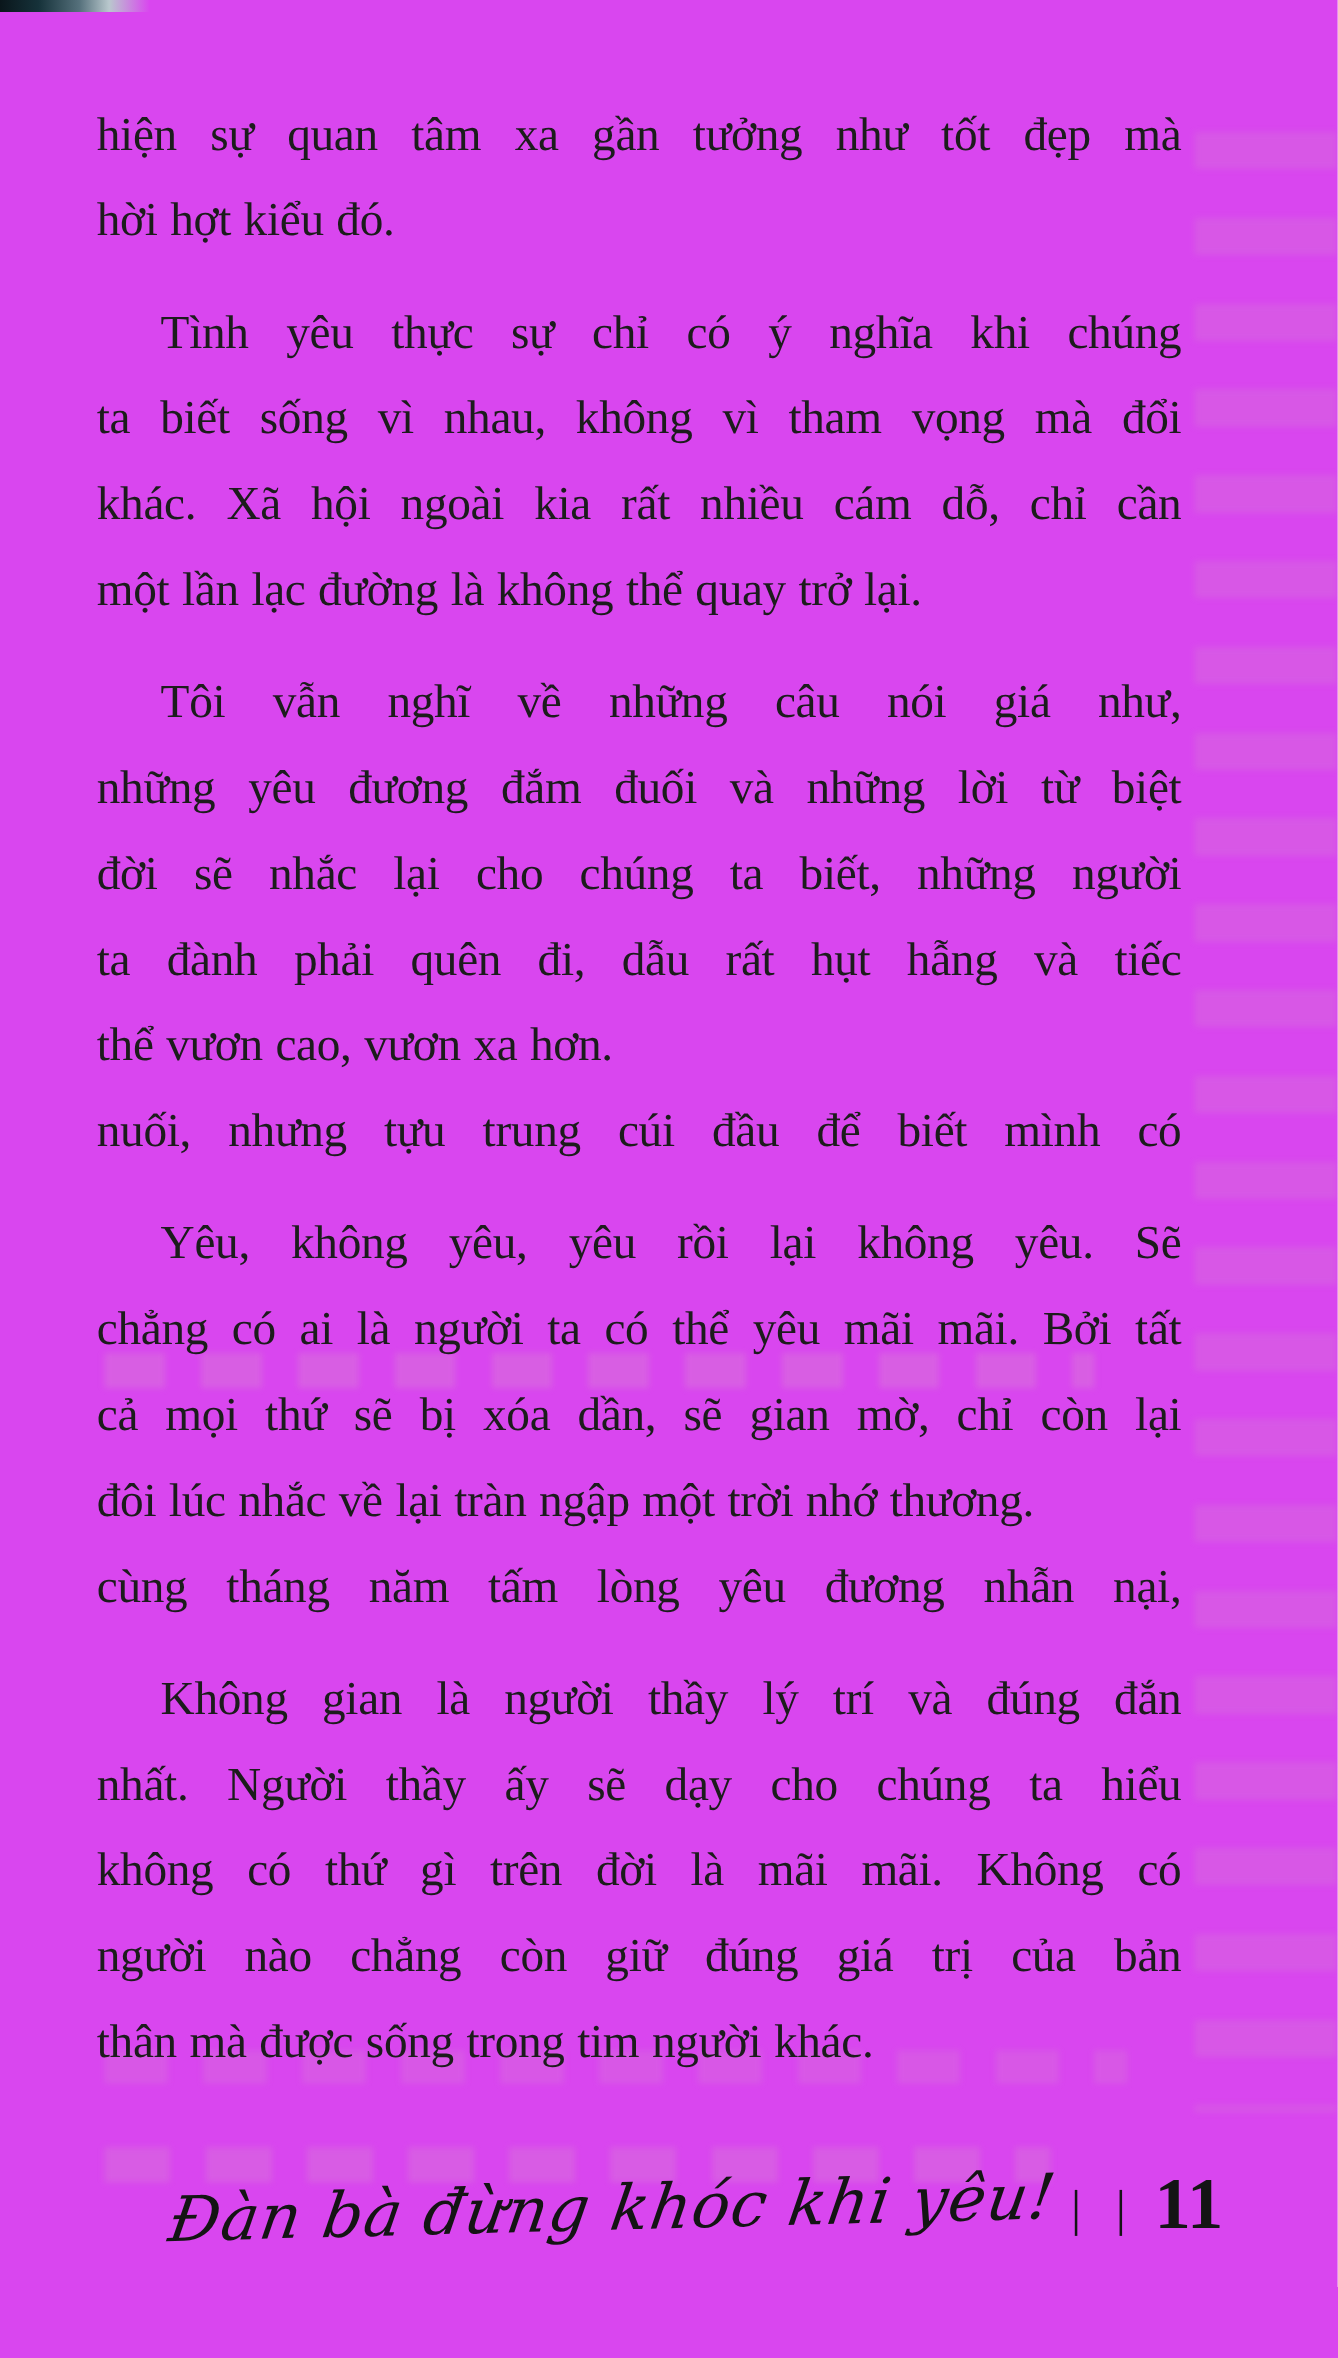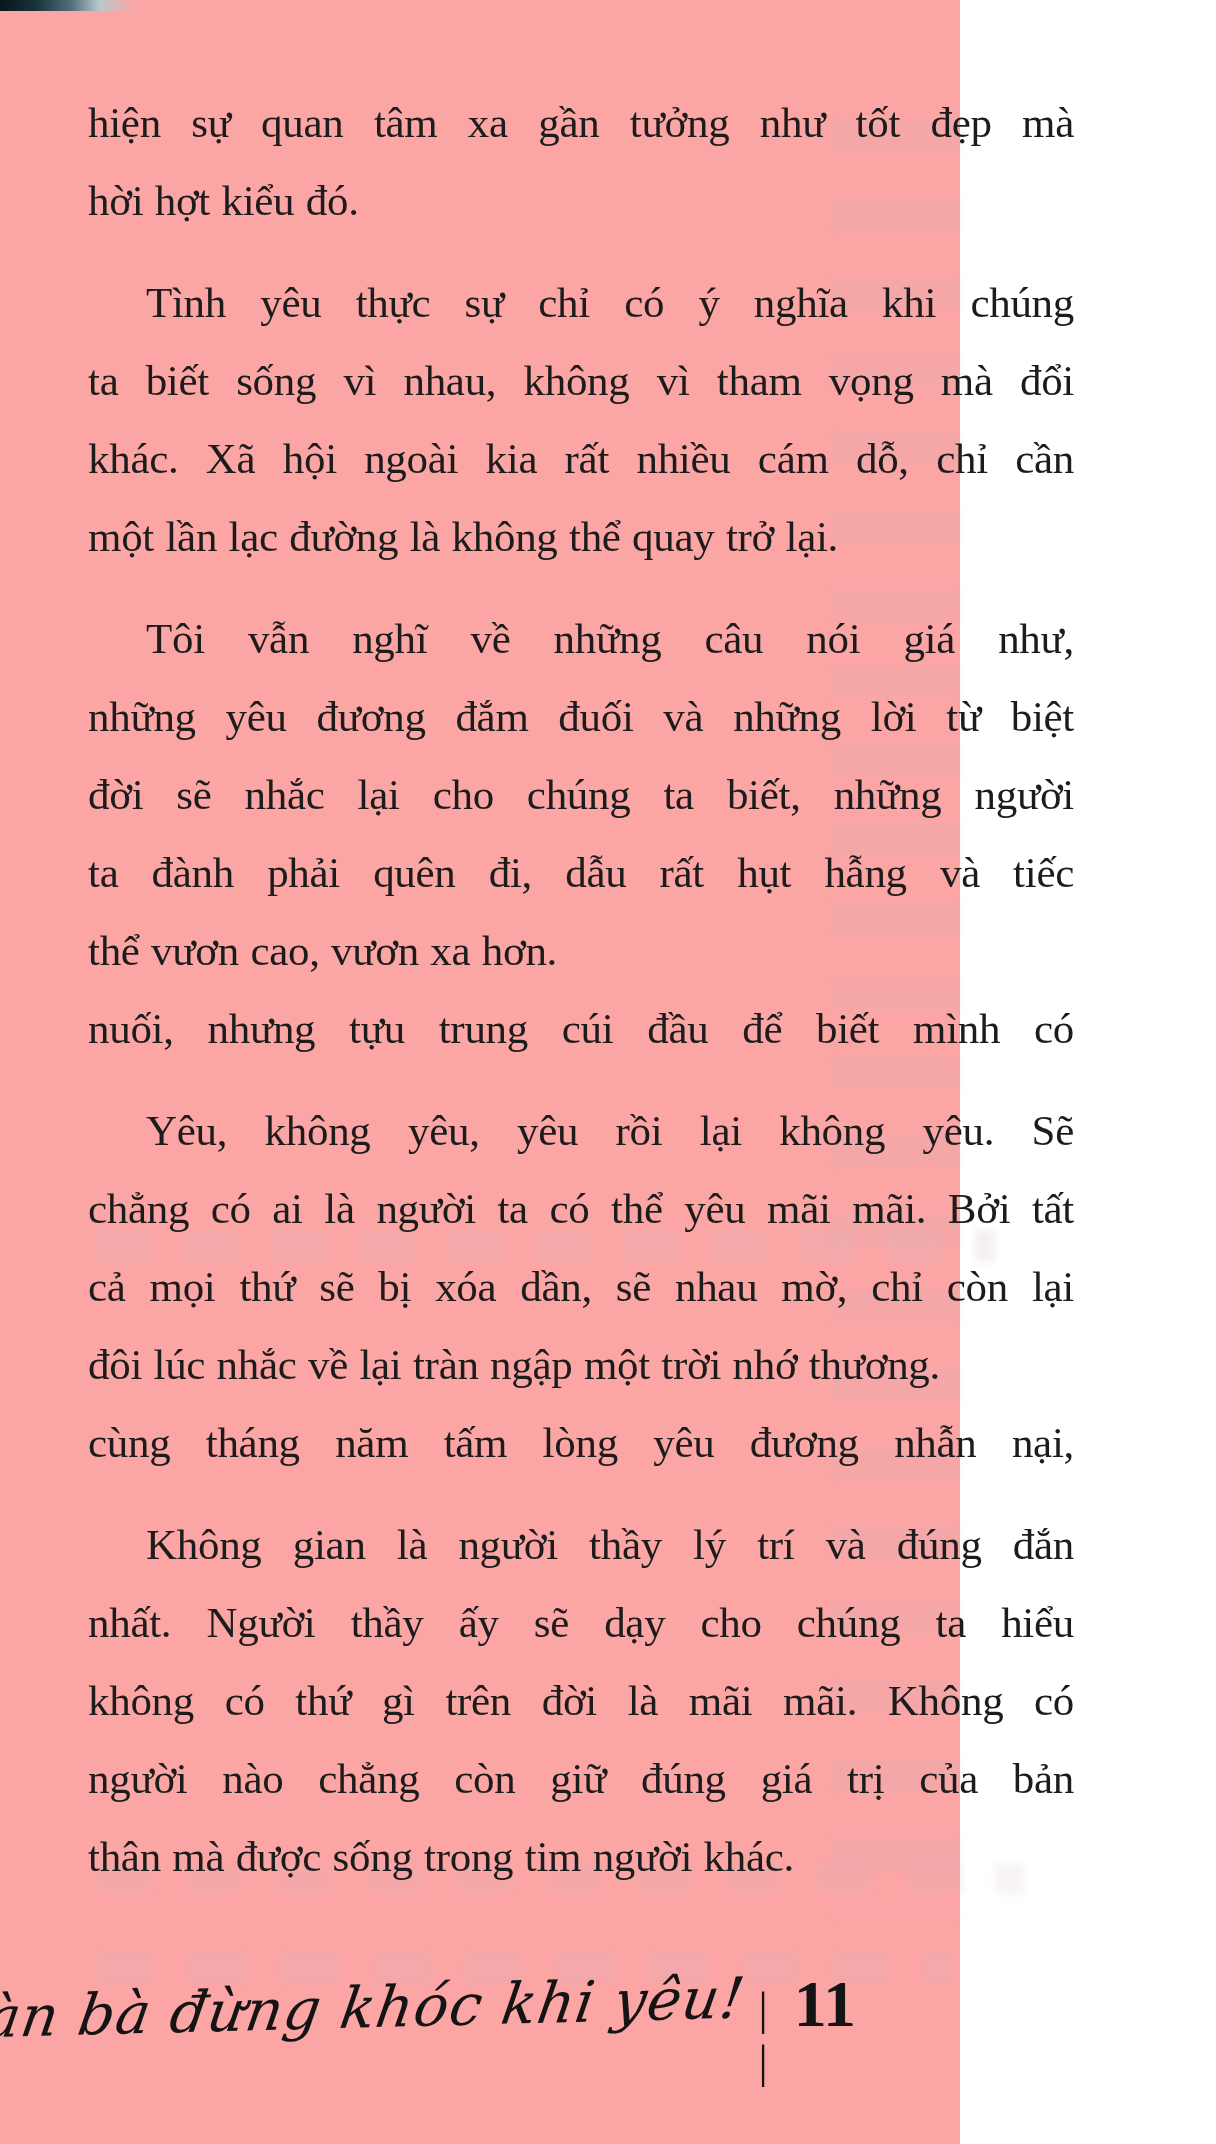--- a/index.html
+++ b/index.html
@@ -9,22 +9,22 @@
     background: #ffffff;
     position: relative;
     overflow: hidden;
     font-family: "Liberation Serif", serif;
   }
 
   
   .page {
     position: absolute;
     left: 0; top: 0;
-    width: 960px; height: 2144px;
-    background: #fca5a5;
+    width: 1216px; height: 2144px;
+    background: #d946ef;
   }
 
   .content {
     position: absolute;
     left: 88px;
     top: 84px;
     width: 986px;
     color: #1c1c1c;
     font-size: 43px;
     line-height: 78px;
@@ -157,21 +157,21 @@
       <div class="line">những yêu đương đắm đuối và những lời từ biệt</div>
       <div class="line">đời sẽ nhắc lại cho chúng ta biết, những người</div>
       <div class="line">ta đành phải quên đi, dẫu rất hụt hẫng và tiếc</div>
       <div class="line last">thể vươn cao, vươn xa hơn.</div>
       <div class="line">nuối, nhưng tựu trung cúi đầu để biết mình có</div>
     </div>
 
     <div class="para indent">
       <div class="line">Yêu, không yêu, yêu rồi lại không yêu. Sẽ</div>
       <div class="line">chẳng có ai là người ta có thể yêu mãi mãi. Bởi tất</div>
-      <div class="line">cả mọi thứ sẽ bị xóa dần, sẽ nhau mờ, chỉ còn lại</div>
+      <div class="line">cả mọi thứ sẽ bị xóa dần, sẽ gian mờ, chỉ còn lại</div>
       <div class="line last">đôi lúc nhắc về lại tràn ngập một trời nhớ thương.</div>
       <div class="line">cùng tháng năm tấm lòng yêu đương nhẫn nại,</div>
     </div>
 
     <div class="para indent">
       <div class="line">Không gian là người thầy lý trí và đúng đắn</div>
       <div class="line">nhất. Người thầy ấy sẽ dạy cho chúng ta hiểu</div>
       <div class="line">không có thứ gì trên đời là mãi mãi. Không có</div>
       <div class="line">người nào chẳng còn giữ đúng giá trị của bản</div>
       <div class="line last">thân mà được sống trong tim người khác.</div>

